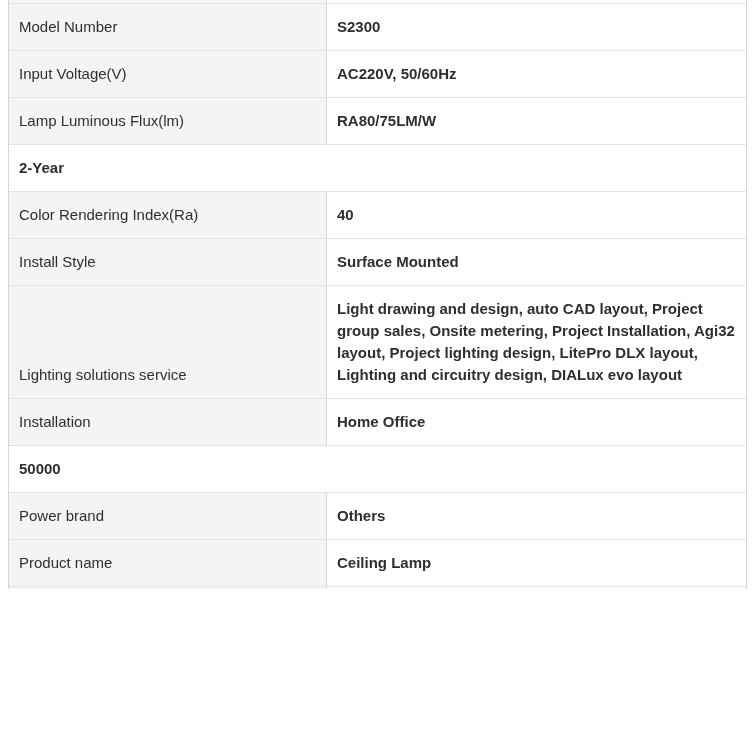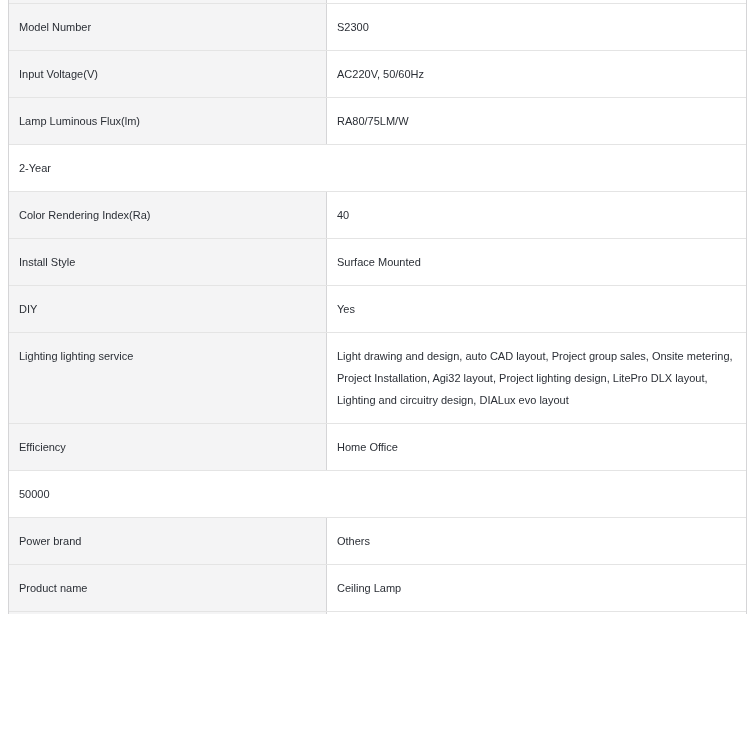--- a/index.html
+++ b/index.html
@@ -19,37 +19,38 @@
     border-right: 1px solid var(--border-v, #d5d5d7);
     background: #ffffff;
   }
   .spec-row {
     display: flex;
     align-items: stretch;
     border-bottom: 1px solid var(--border-h, #e4e4e4);
   }
   .spec-cell {
     display: flex;
-    align-items: flex-start;
+    align-items: flex-end;
     padding: 12px 10px;
-    font-size: 11px;
+    font-size: 15px;
     line-height: 22px;
     color: var(--text, #2b2f36);
     min-height: 46px;
     word-break: normal;
   }
   .label-cell {
     flex: 0 0 318px;
     width: 318px;
     background: var(--label-bg, #f4f4f5);
     border-right: 1px solid var(--border-v, #d5d5d7);
   }
   .value-cell {
     flex: 1 1 auto;
     background: var(--value-bg, #ffffff);
+    font-weight: bold;
   }
   
   .partial-top {
     height: 4px;
   }
   .partial-top .spec-cell {
     min-height: 0;
     padding: 0;
   }
   
@@ -111,37 +112,29 @@
     <div class="spec-row">
     <div class="spec-cell label-cell">
       <span>Install Style</span>
     </div>
     <div class="spec-cell value-cell">
       <span>Surface Mounted</span>
     </div>
   </div>
     <div class="spec-row">
     <div class="spec-cell label-cell">
-      <span>DIY</span>
-    </div>
-    <div class="spec-cell value-cell">
-      <span>Yes</span>
-    </div>
-  </div>
-    <div class="spec-row">
-    <div class="spec-cell label-cell">
-      <span>Lighting lighting service</span>
+      <span>Lighting solutions service</span>
     </div>
     <div class="spec-cell value-cell">
       <span>Light drawing and design, auto CAD layout, Project group sales, Onsite metering, Project Installation, Agi32 layout, Project lighting design, LitePro DLX layout, Lighting and circuitry design, DIALux evo layout</span>
     </div>
   </div>
     <div class="spec-row">
     <div class="spec-cell label-cell">
-      <span>Efficiency</span>
+      <span>Installation</span>
     </div>
     <div class="spec-cell value-cell">
       <span>Home Office</span>
     </div>
   </div>
     <div class="spec-row">
     <div class="spec-cell value-cell">
       <span>50000</span>
     </div>
   </div>

